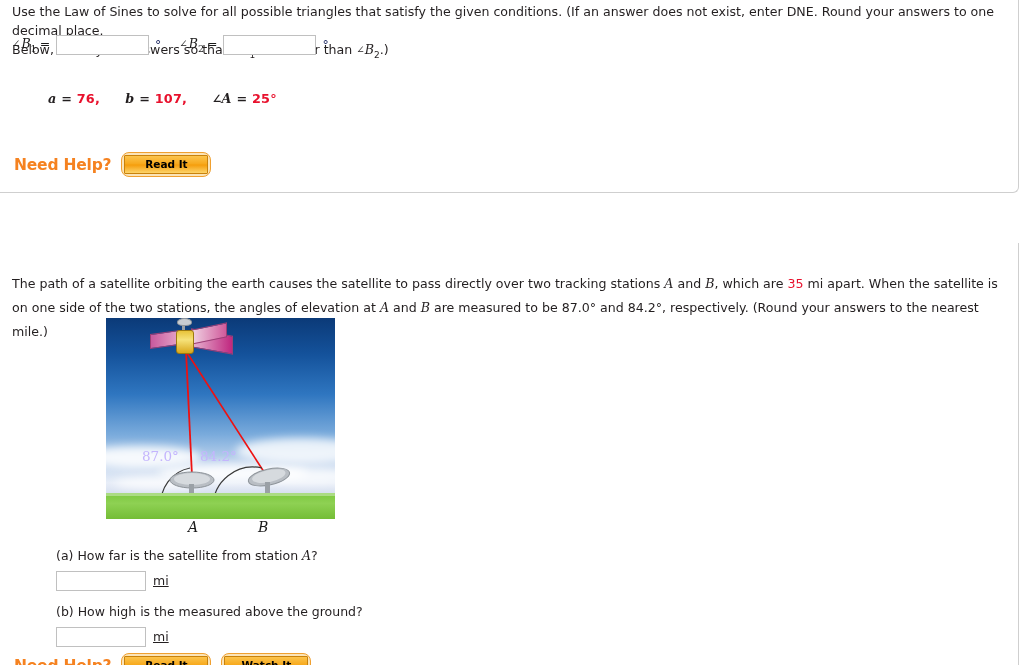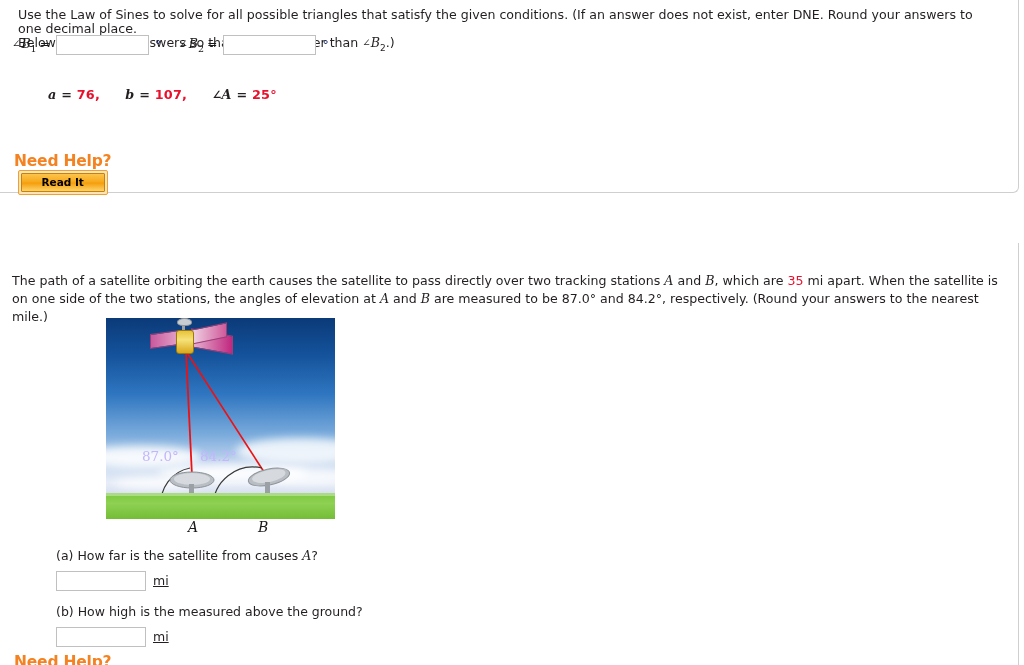--- a/index.html
+++ b/index.html
@@ -42,23 +42,23 @@
   }
 
   .q-body {
     position: relative;
     padding: 0 12px;
   }
 
   
   .prompt {
     font-size: 12.6px;
-    line-height: 14px;
+    line-height: 19px;
     color: #231f20;
-    margin: 6px;
+    margin: 0;
   }
   .var {
     font-family: "DejaVu Serif", "Liberation Serif", serif;
     font-style: italic;
   }
   .red { color: #e8112d; }
   .given-line {
     margin: 0;
     padding: 26px 0 0 48px;
     font-weight: bold;
@@ -126,34 +126,34 @@
     padding-right: 18px !important;
     color: #1f2a63;
     font-size: 11px;
   }
 
   
   .needhelp-row {
     position: absolute;
     display: flex;
     align-items: center;
-    flex-direction: column;
+    gap: 10px;
   }
   .needhelp-label {
     color: #f58220;
     font-weight: bold;
     font-size: 15.5px;
     letter-spacing: -0.2px;
   }
   .help-btn {
     display: inline-block;
     border: 1px solid #f0a030;
     background: #fbe4b8;
     padding: 2px;
-    border-radius: 2px;
+    border-radius: 8px;
     line-height: 0;
   }
   .help-btn span {
     display: inline-block;
     background: linear-gradient(to bottom, #fcc44c 0%, #f7a81b 48%, #f59c0a 52%, #fdd46a 100%);
     border: 1px solid #c8820c;
     color: #000000;
     font-weight: bold;
     font-size: 10.5px;
     padding: 2px 14px 3px 14px;
@@ -241,21 +241,21 @@
     border-color: transparent transparent #a5cae7 transparent;
   }
 
   
   #q2-text {
     position: absolute;
     left: 12px;
     top: 272px;
     width: 990px;
   }
-  #q2-text p { margin: 0; line-height: 18px; }
+  #q2-text p { margin: 0; line-height: 24px; }
 
   
   #figure {
     position: absolute;
     left: 106px;
     top: 318px;
     width: 229px;
     height: 201px;
     overflow: hidden;
     background: #0a3c7d;
@@ -498,21 +498,21 @@
   <span class="angle-label" style="left:94px; top:130px;">84.2°</span>
 </div>
 
 <div class="station-letters">
   <span style="left:82px; top:0;">A</span>
   <span style="left:152px; top:0;">B</span>
 </div>
 
 <div class="subq" style="top:547px;">
   <div>
-    <span>(a) How far is the satellite from causes </span><span class="var">A</span><span>?</span>
+    <span>(a) How far is the satellite from station </span><span class="var">A</span><span>?</span>
   </div>
   <div class="subq-answer">
     <input class="ansbox" type="text" value="" style="">
     <span class="unit">mi</span>
   </div>
 </div>
 
 <div class="subq" style="top:603px;">
   <div>
     <span>(b) How high is the measured above the ground?</span>

